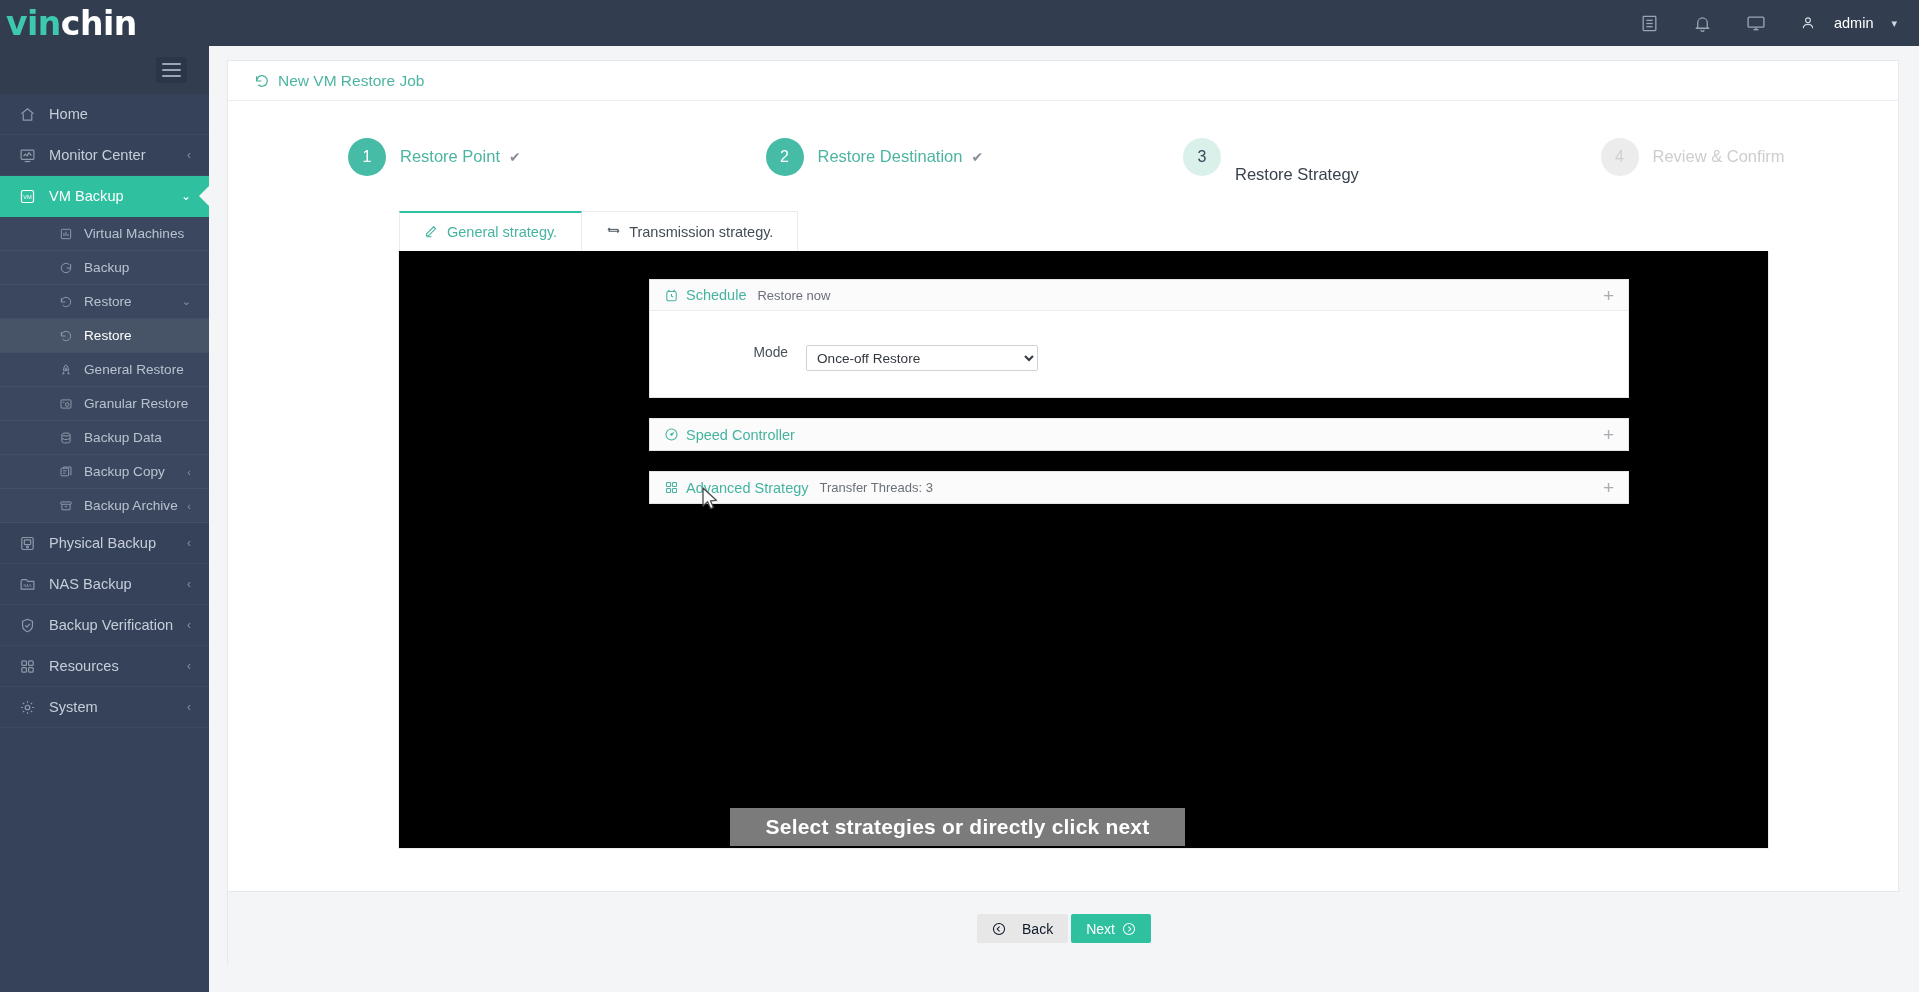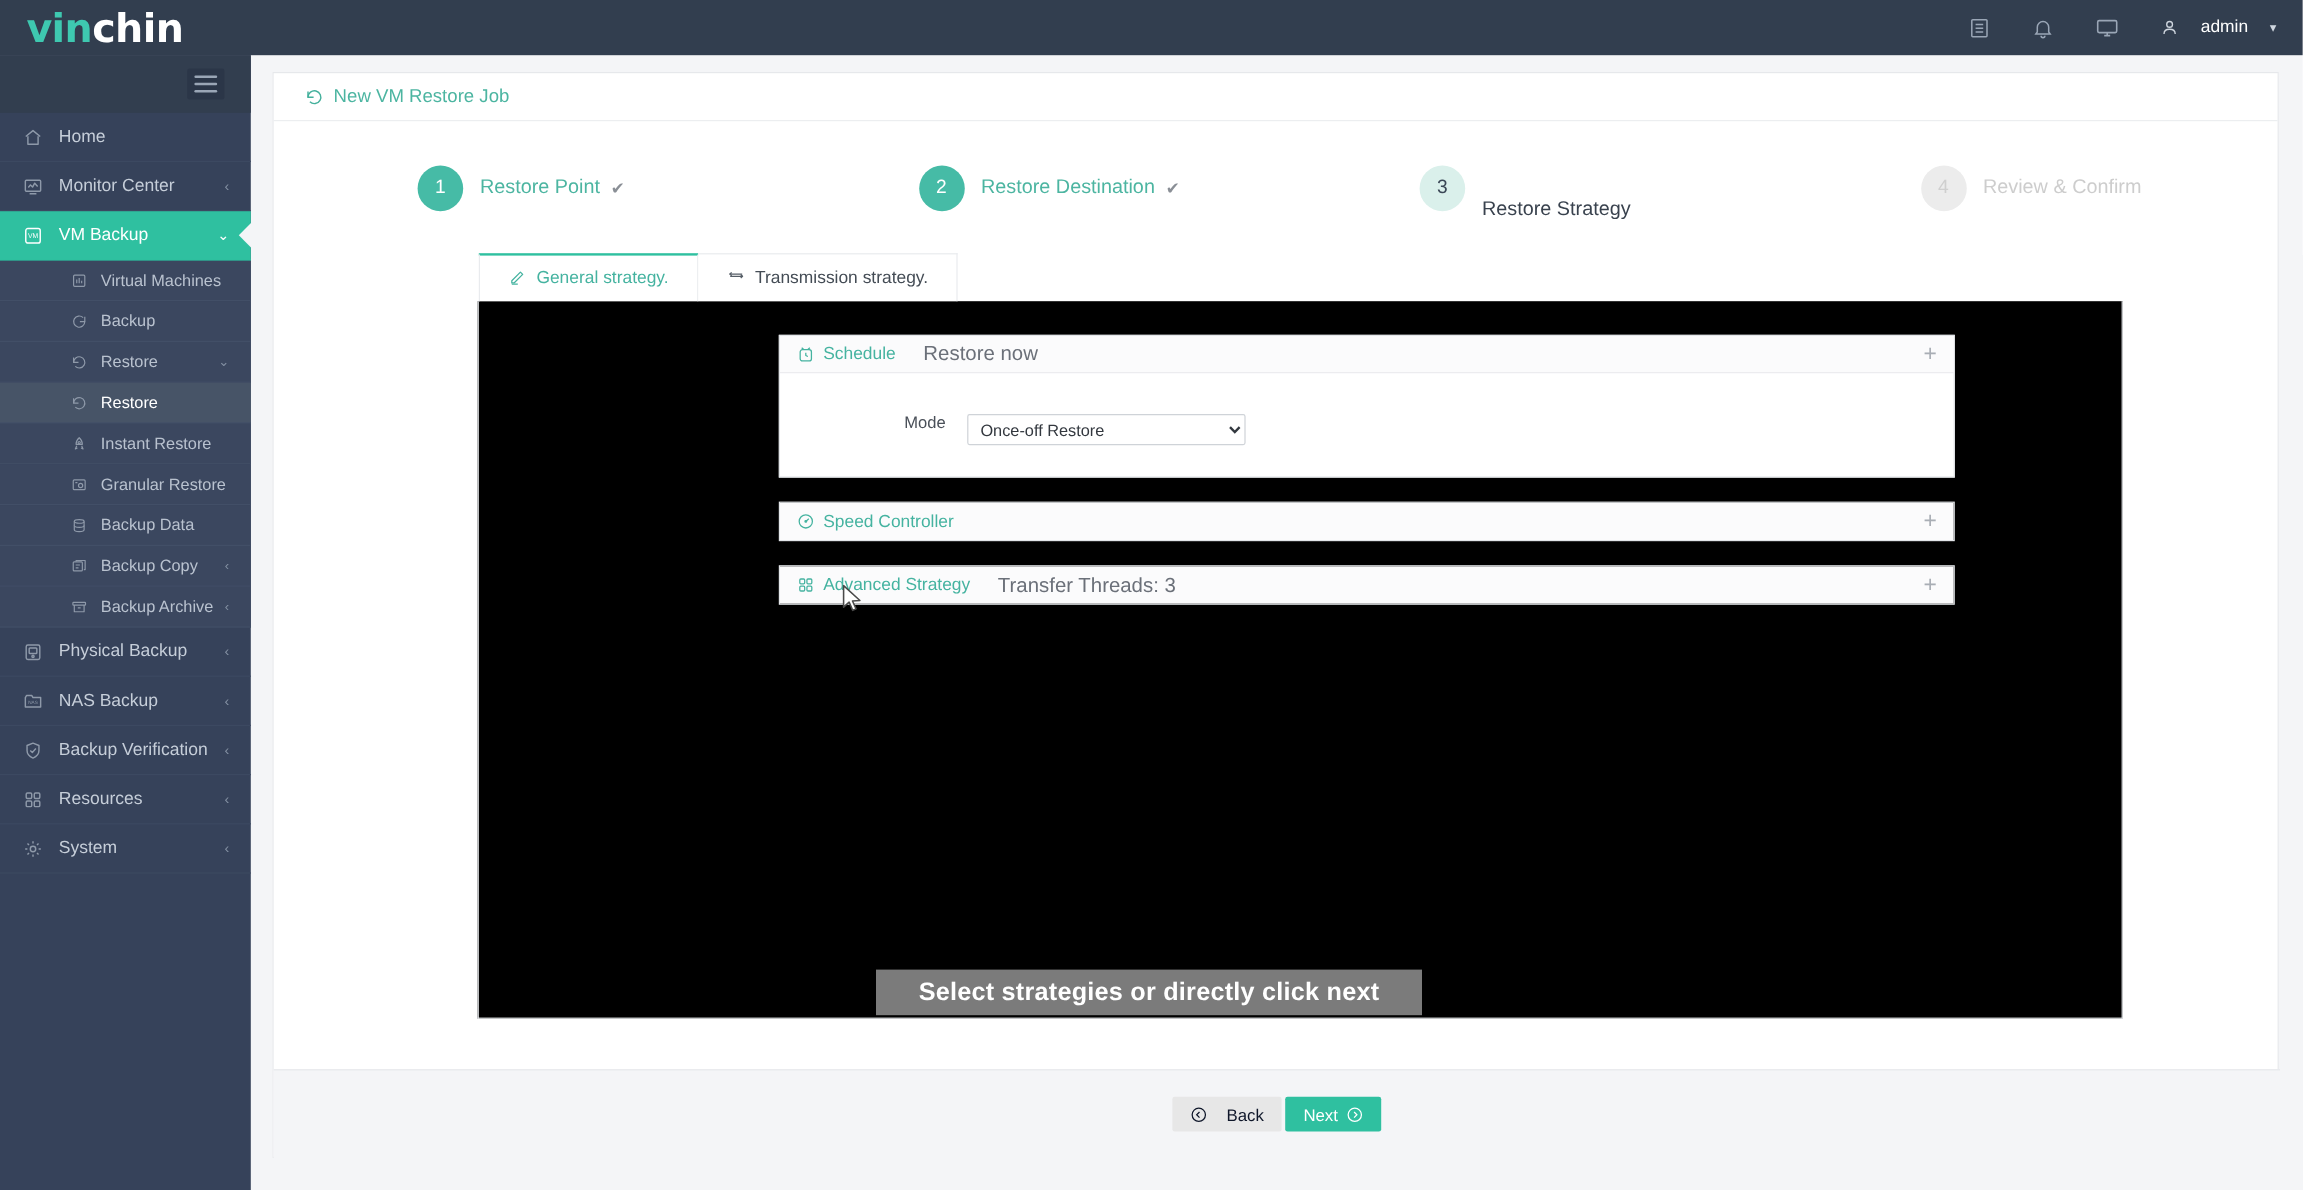--- a/index.html
+++ b/index.html
@@ -12,21 +12,21 @@
   body { position: relative; }
 
   
   #topbar {
     position: absolute; top: 0; left: 0; width: 1919px; height: 46px;
     background: #323e4f;
     display: flex; align-items: center; justify-content: space-between;
     z-index: 30;
   }
   #logo {
-    margin-left: 22px;
+    margin-left: 6px;
     font-size: 33px; font-weight: 700; letter-spacing: -0.5px;
     line-height: 1;
     font-family: "DejaVu Sans", sans-serif;
   }
   #logo .a { color: #3ec8b0; }
   #logo .b { color: #ffffff; }
   #topright { display: flex; align-items: center; gap: 34px; margin-right: 22px; }
   #topright .ti { color: #9aa6b6; display: flex; align-items: center; }
   #topright .ti svg { display: block; }
   #userbox { display: flex; align-items: center; gap: 18px; color: #ffffff; font-size: 14.5px; }
@@ -121,21 +121,21 @@
   
   #panels { position: absolute; top: 28px; left: 250px; width: 980px; }
   .panel { border: 1px solid #e3e6e9; background: #ffffff; margin-bottom: 20px; }
   .phead {
     height: 31px; background: #fbfbfc; display: flex; align-items: center;
     padding: 0 14px; border-bottom: 1px solid #ececef;
   }
   .panel.collapsed .phead { border-bottom: none; }
   .phead .picon { color: #45b3a0; margin-right: 7px; display: flex; }
   .phead .ptitle { color: #45b3a0; font-size: 14.5px; }
-  .phead .psub { color: #6b7079; font-size: 17px; margin-left: 23px; }
+  .phead .psub { color: #6b7079; font-size: 13px; margin-left: 11px; }
   .phead .pplus { margin-left: auto; color: #a9aeb5; font-size: 19px; line-height: 1; cursor: pointer; }
   .pbody { padding: 22px 0 26px 0; display: flex; align-items: center; }
   .pbody .flbl { width: 156px; text-align: right; padding-right: 18px; font-size: 13.8px; color: #4a5059; }
   .pbody select {
     width: 232px; height: 26px; font-size: 13.6px; color: #33383f;
     border: 1px solid #cfd3d8; background: #ffffff; padding-left: 6px;
     font-family: "Liberation Sans", sans-serif; border-radius: 2px; margin-top: 12px;
   }
 
   
@@ -281,21 +281,21 @@
         <span>Restore</span>
       </div>
       <div class="sub-item deep">
         <span class="nico">
           <svg width="14" height="14" viewBox="0 0 24 24" fill="none" stroke="currentColor" stroke-width="1.7" stroke-linejoin="round">
             <path d="M12 3c3 2.6 4.5 6 4.5 9.5H7.5C7.5 9 9 5.6 12 3z"></path>
             <circle cx="12" cy="10" r="1.6"></circle>
             <path d="M8.5 14.5 6.5 19l3-1.2M15.5 14.5l2 4.5-3-1.2"></path>
           </svg>
         </span>
-        <span>Instant Restore</span>
+        <span>General Restore</span>
       </div>
       <div class="sub-item deep">
         <span class="nico">
           <svg width="14" height="14" viewBox="0 0 24 24" fill="none" stroke="currentColor" stroke-width="1.7" stroke-linejoin="round">
             <rect x="3.5" y="5" width="17" height="14" rx="1.5"></rect>
             <circle cx="14" cy="13" r="3"></circle>
             <line x1="6.5" y1="9" x2="9.5" y2="9"></line>
           </svg>
         </span>
         <span>Granular Restore</span>

